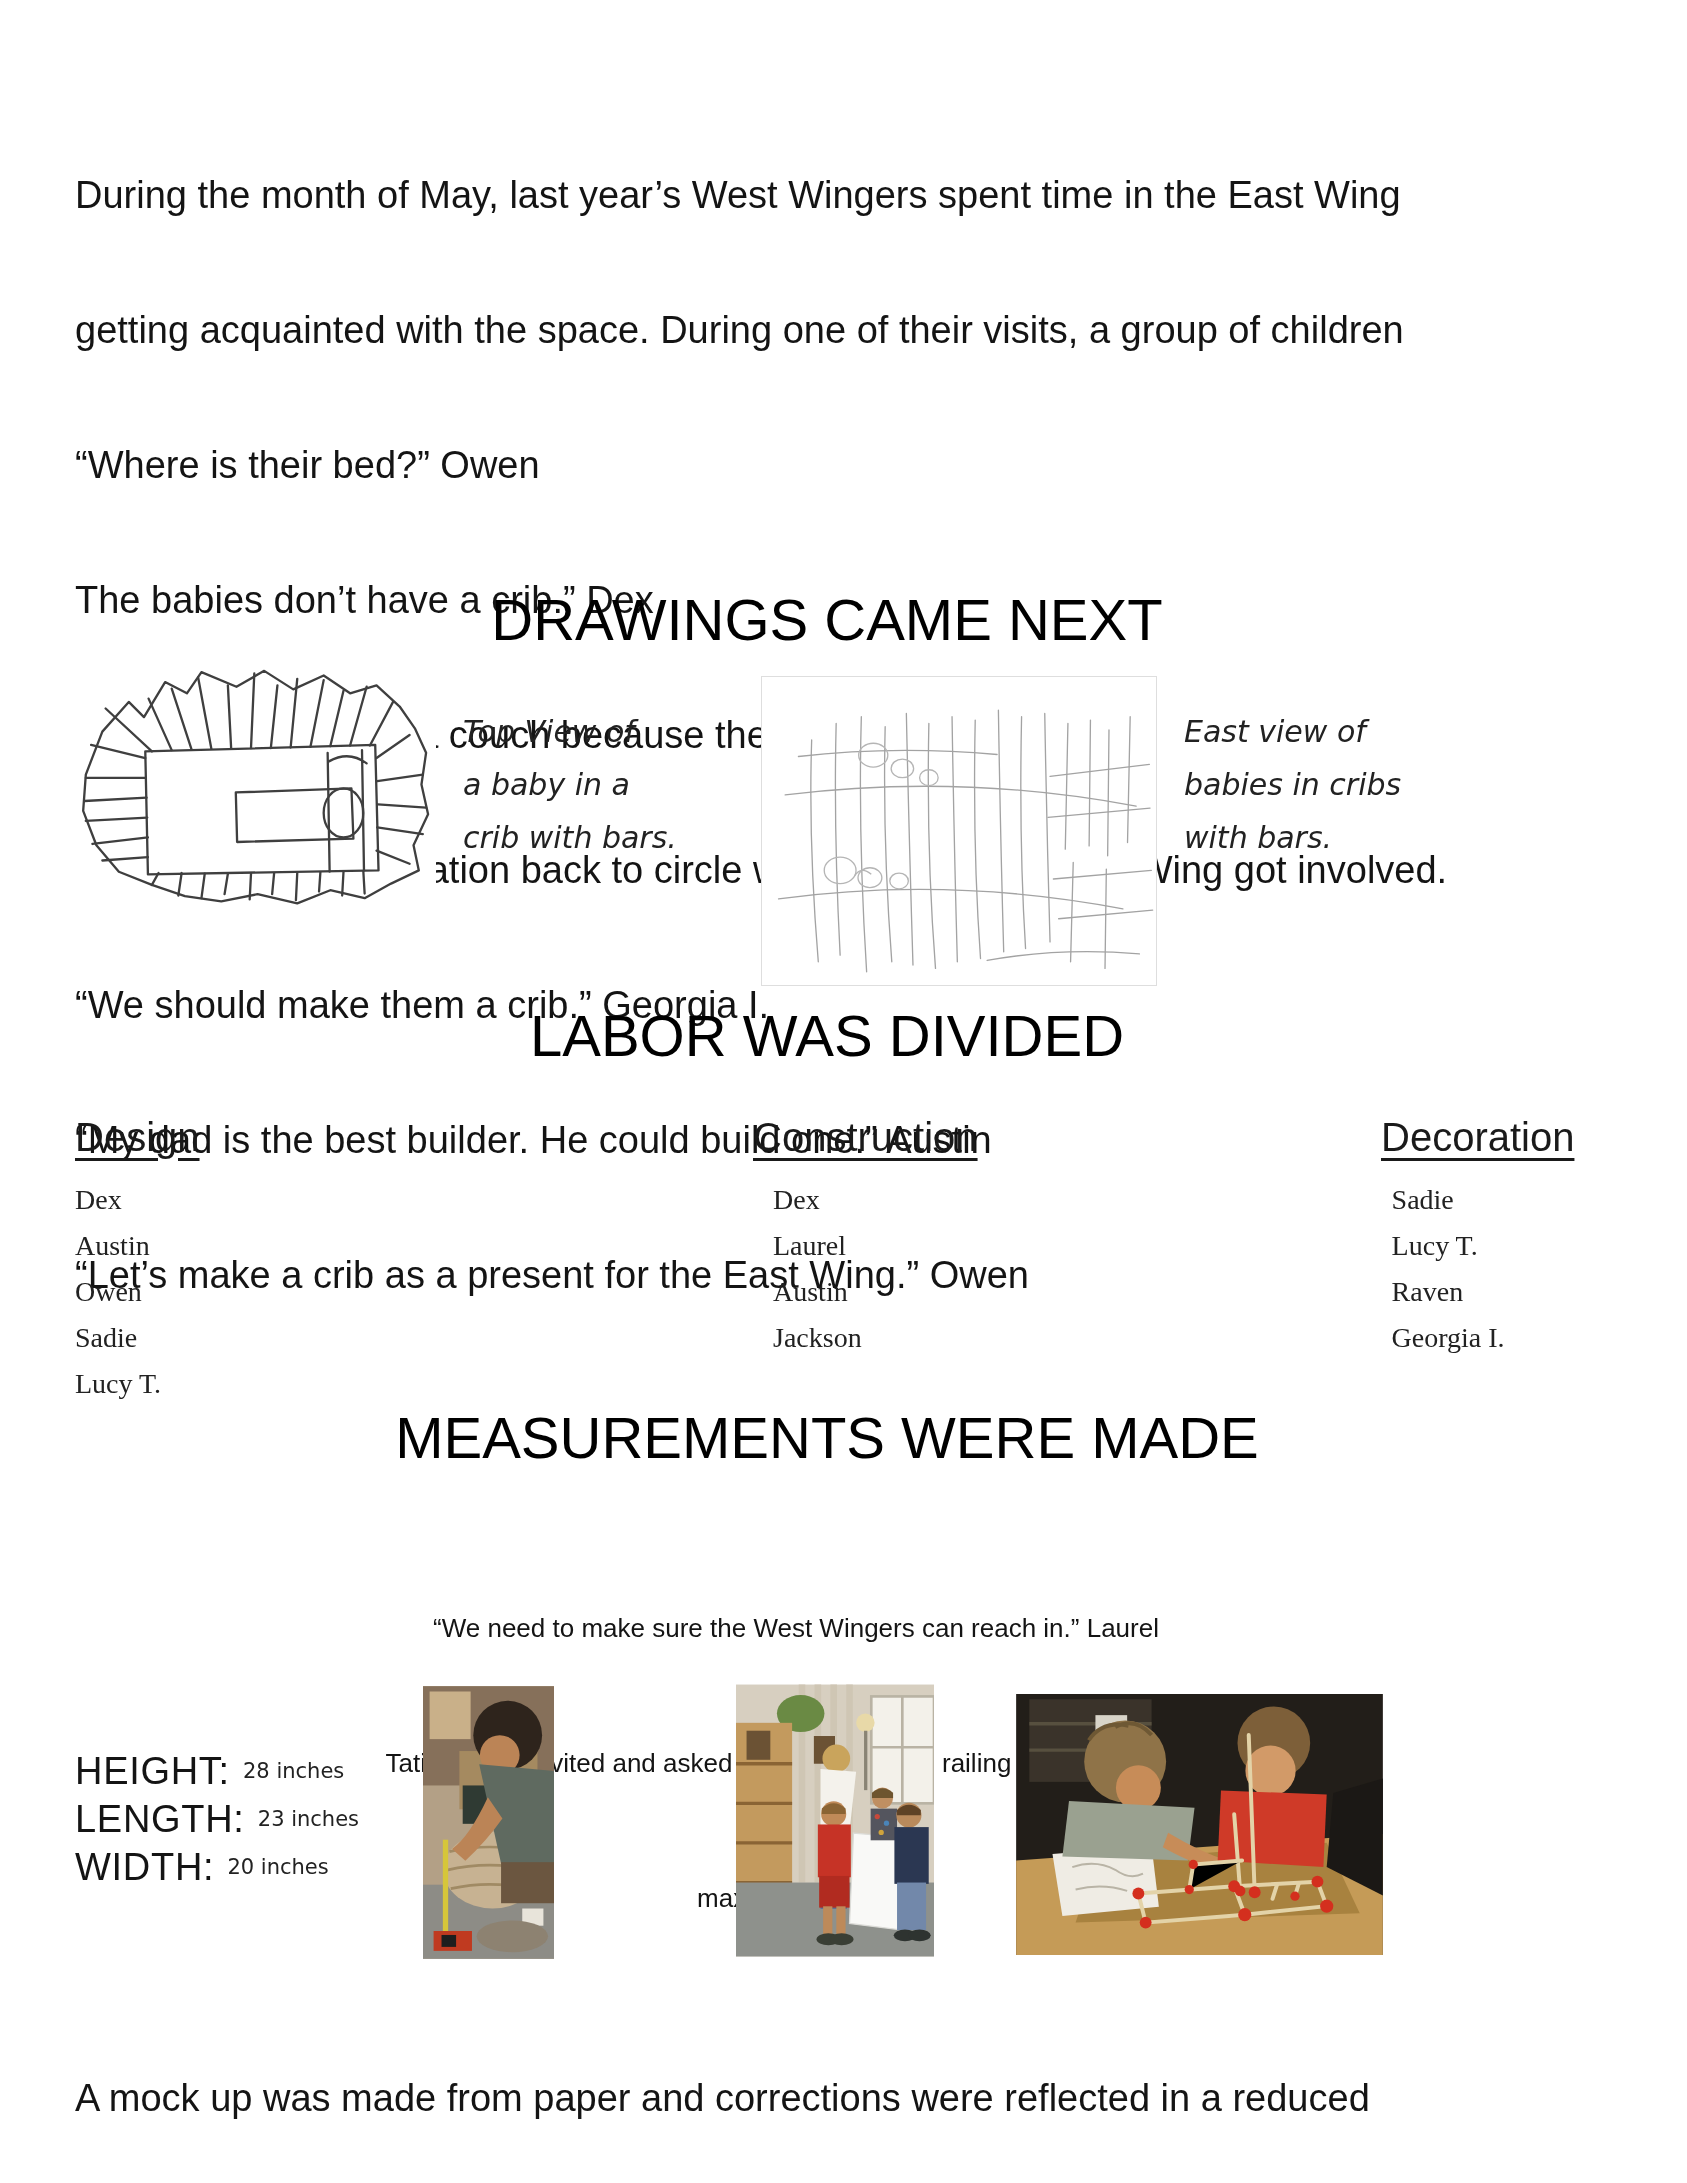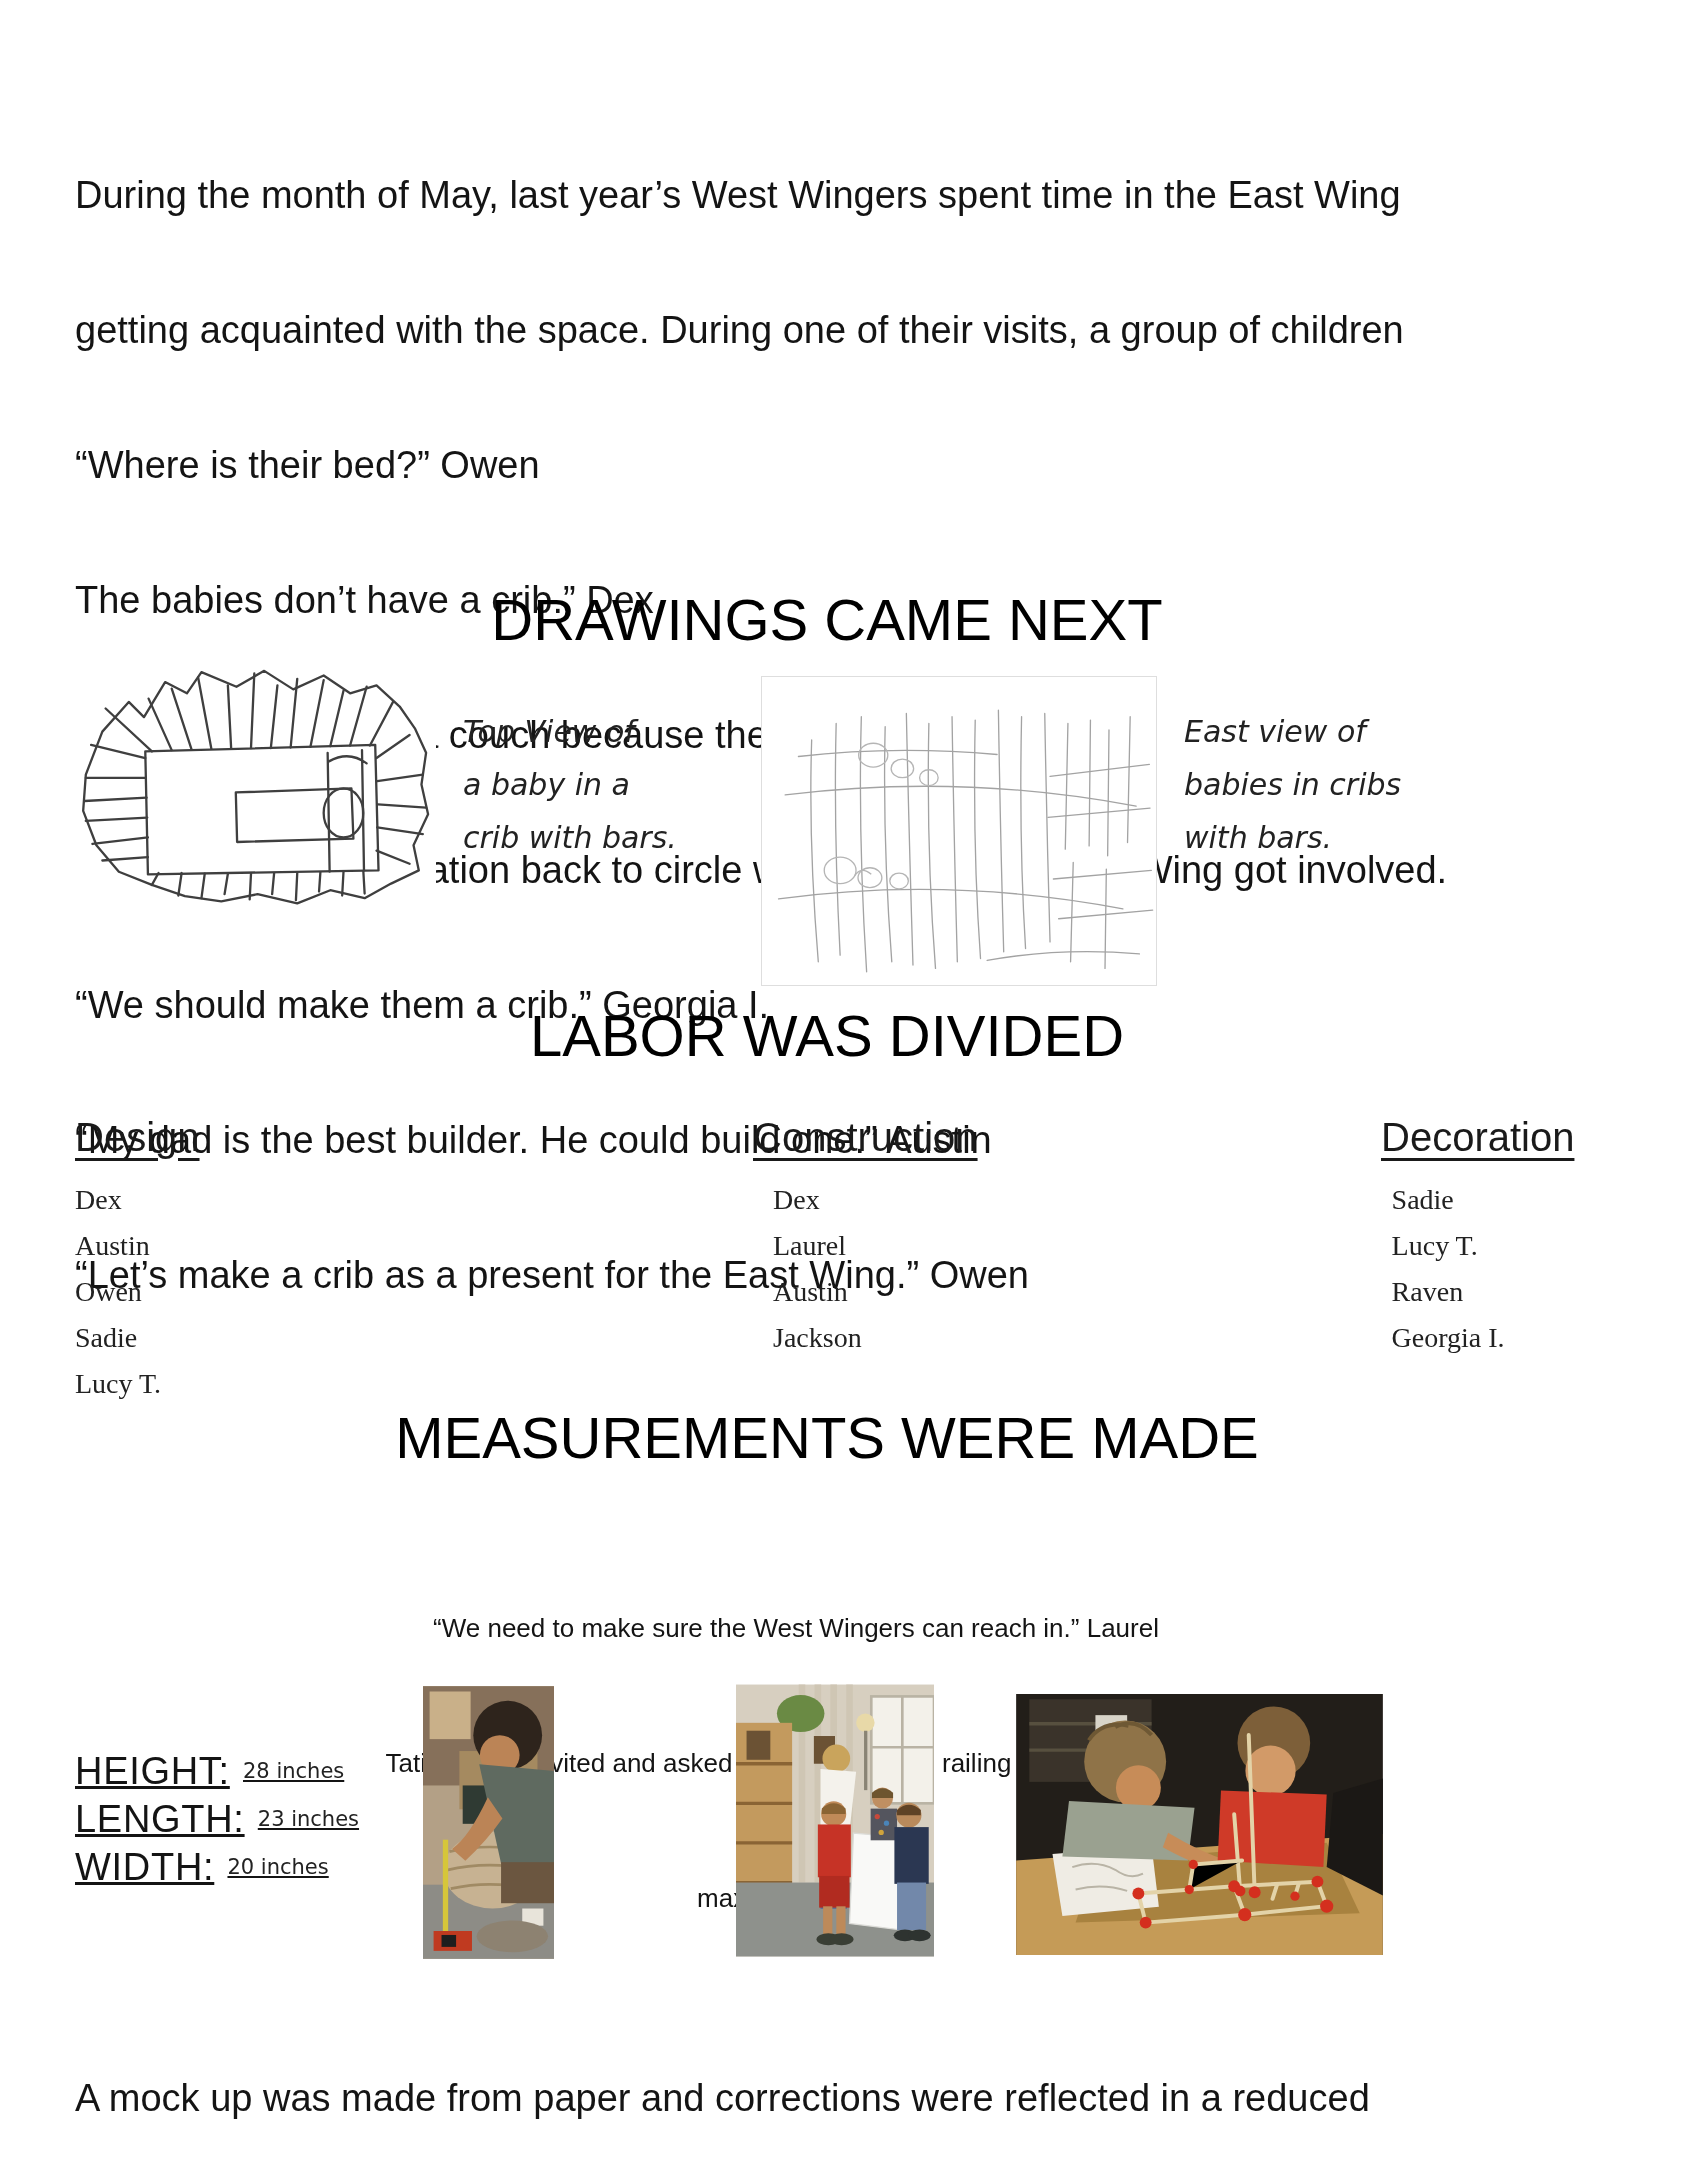--- a/index.html
+++ b/index.html
@@ -48,21 +48,21 @@
   .col-names { margin:17px 0 14px 0; padding:0; list-style:none;
     font-family:Liberation Serif, serif; font-size:28px; color:#222; }
   .col-names li { height:46px; line-height:46px; }
   .col-construction .col-names { margin-left:20px; }
   .col-decoration   .col-names { margin-left:10.6px; }
 
   
   .quote { left:75px; top:1516px; width:1442px; text-align:center;
     font-size:26px; line-height:45px; white-space:pre-wrap; }
   .dimensions { left:75px; top:1747px; }
-  .dim-row { height:48px; display:flex; align-items:center;text-decoration:underline; }
+  .dim-row { height:48px; display:flex; align-items:center; }
   .dim-label { font-size:38px; letter-spacing:0.7px; color:#141414; }
   .dim-value { font-family:"DejaVu Sans", sans-serif; font-size:21px; margin-left:13.2px; color:#222; }
 
   .photo { display:block; }
 </style>
 </head>
 <body>
 
 <div class="abs intro bodytext">
   <div>During the month of May, last year’s West Wingers spent time in the East Wing</div>

